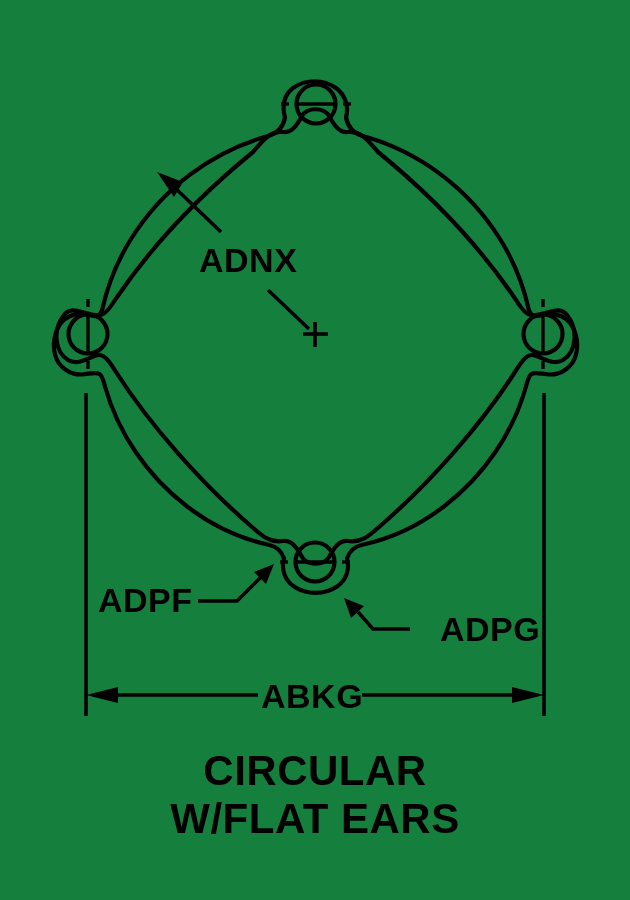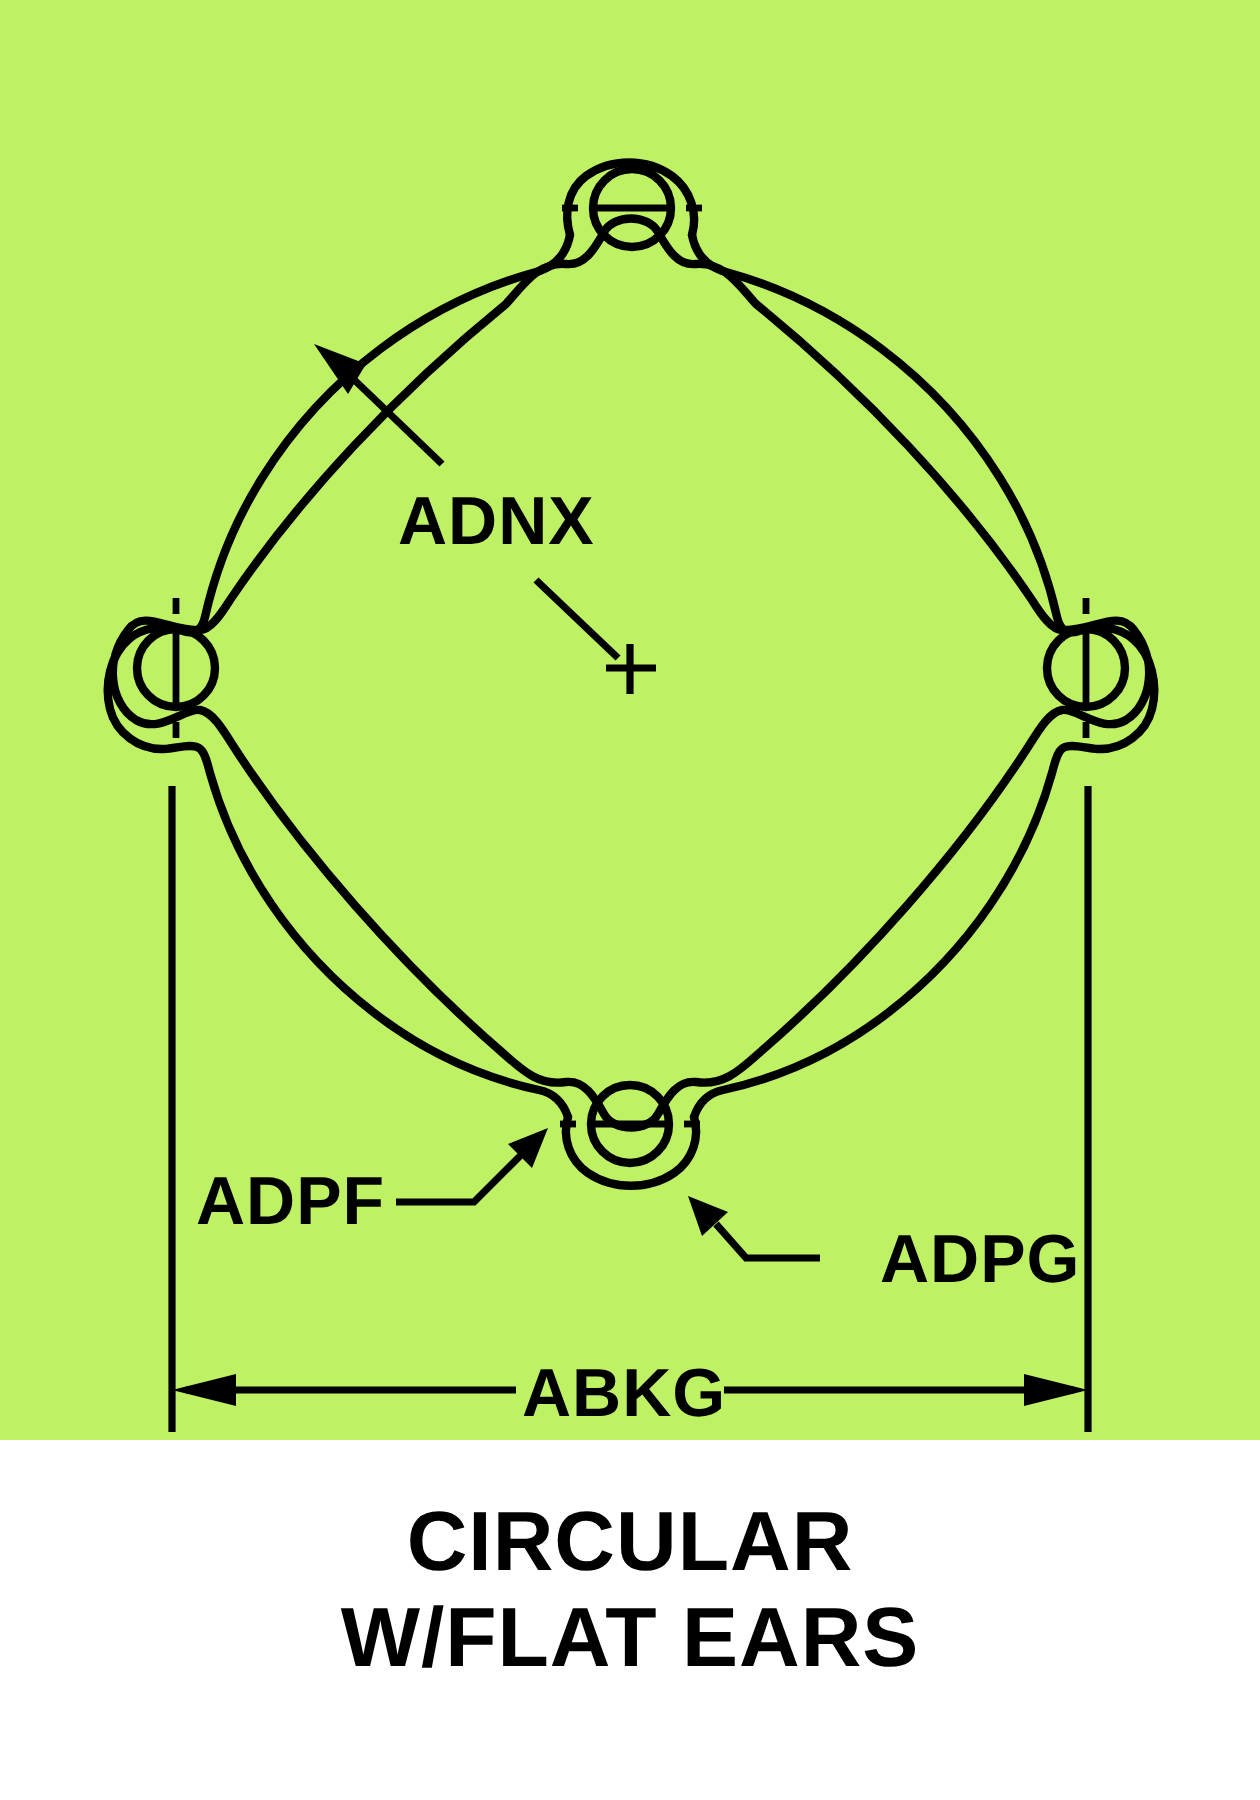--- a/index.html
+++ b/index.html
@@ -9,22 +9,22 @@
   }
   body {
     width: 630px;
     height: 900px;
     font-family: "Liberation Sans", sans-serif;
     overflow: hidden;
   }
   #drawing-root {
     position: relative;
     width: 630px;
-    height: 720px;
-    background: #bef264;
+    height: 900px;
+    background: #15803d;
   }
   svg#technical-drawing {
     display: block;
     width: 630px;
     height: 900px;
   }
   .outline {
     fill: none;
     stroke: #000000;
     stroke-width: 4.2;

